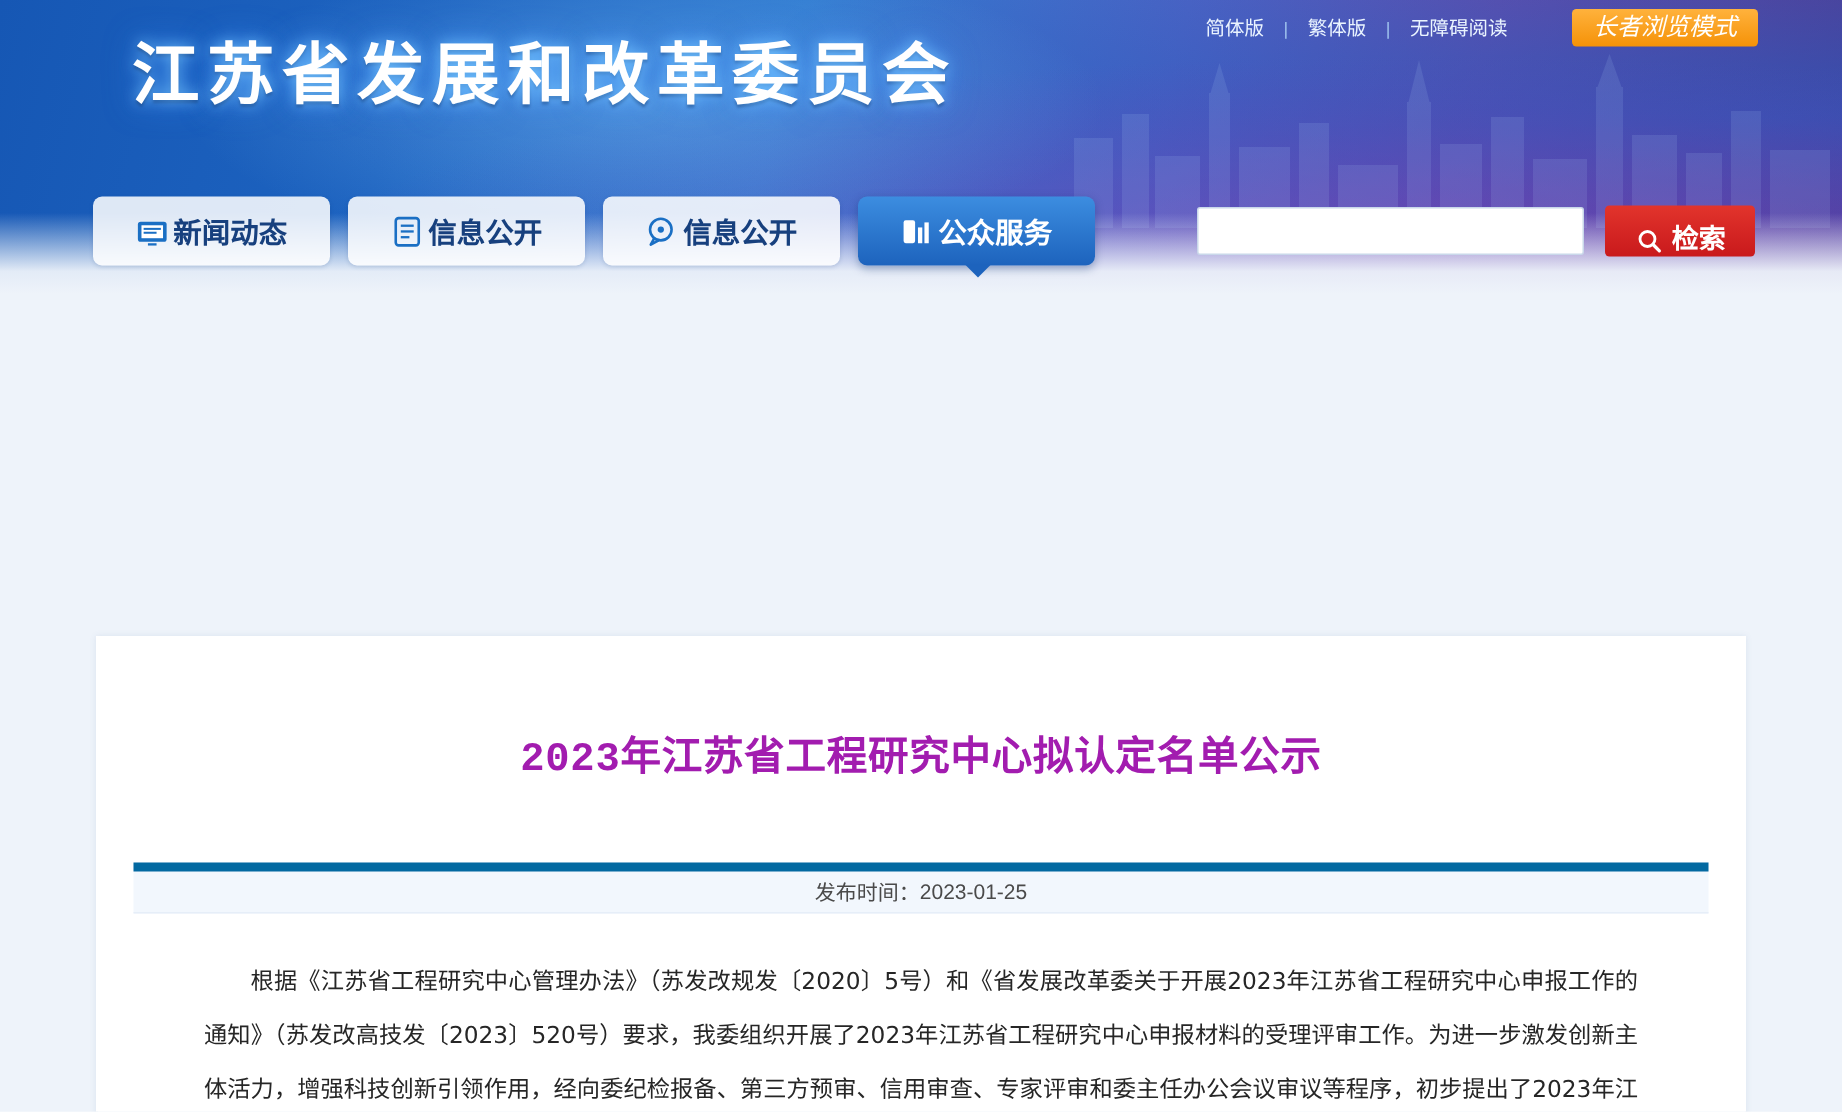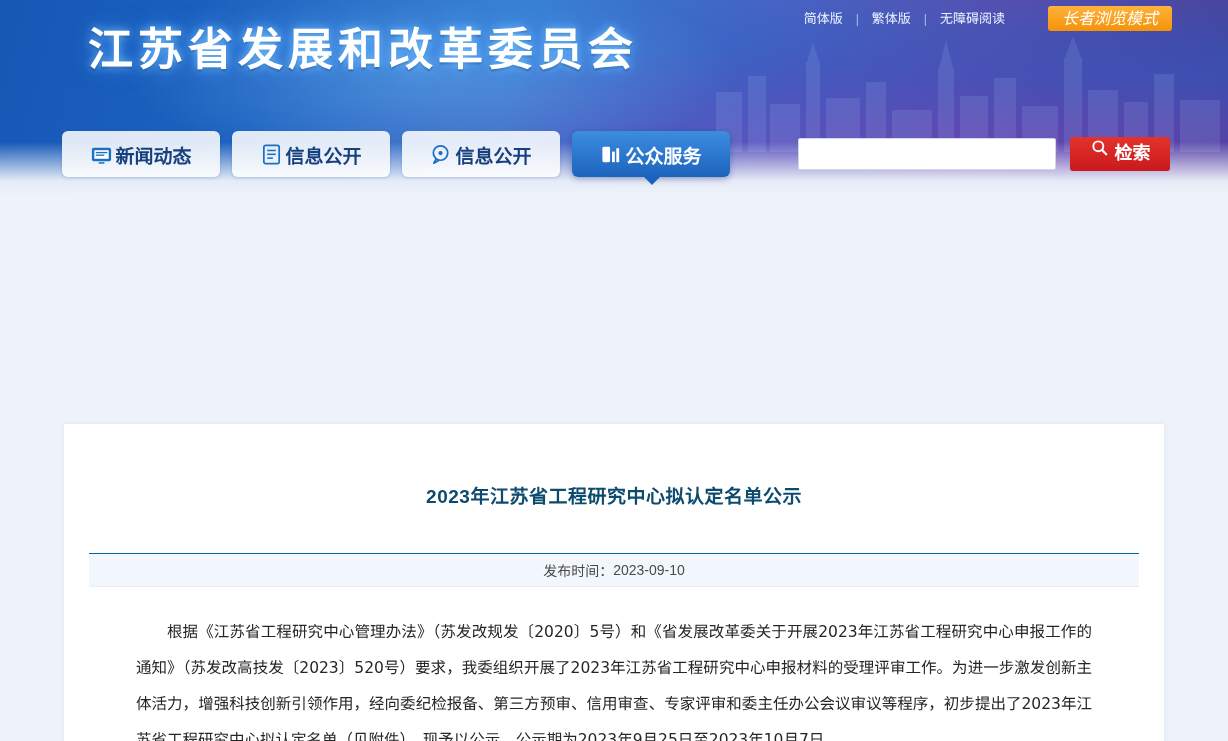--- a/index.html
+++ b/index.html
@@ -173,21 +173,21 @@
     margin-left: 14px;
     height: 34px;
     width: 100px;
     background: linear-gradient(to bottom, #e2342c, #c9191c);
     color: #fff;
     font-size: 18px;
     font-weight: bold;
     border: none;
     border-radius: 3px;
     display: flex;
-    align-items: flex-start;
+    align-items: flex-end;
     justify-content: center;
     gap: 6px;
     cursor: pointer;
   }
 
   
   .page {
     position: relative;
     width: 1228px;
     background: #eef3fa;
@@ -196,32 +196,33 @@
     position: absolute;
     left: 64px; top: 228px;
     width: 1100px;
     min-height: 513px;
     background: #ffffff;
     box-shadow: 0 0 4px rgba(90,120,160,.13);
     padding: 0 26px;
   }
   .article-title {
     text-align: center;
-    color: #0c4a6e;
-    font-size: 19px;
+    color: #a21caf;
+    font-size: 27px;
     font-weight: bold;
     letter-spacing: .5px;
     padding: 47px 20px 30px;
     line-height: 1.4;
+    font-family: Liberation Mono, monospace;
   }
   .meta-bar {
     margin: 0 -1px;
     height: 34px;
     background: #f2f7fd;
-    border-top: 1px solid #0369a1;
+    border-top: 6px solid #0369a1;
     border-bottom: 1px solid #e6eef8;
     display: flex;
     align-items: center;
     justify-content: center;
     color: #4a4a4a;
     font-size: 14px;
   }
   .body {
     padding: 28px 46px 10px 46px;
     color: #262626;
@@ -332,21 +333,21 @@
   <div class="banner-bottom-fade"></div>
 </div>
 
 <div class="page">
   <div class="card">
 
     <h1 class="article-title">2023年江苏省工程研究中心拟认定名单公示</h1>
 
     <div class="meta-bar">
       <span>发布时间：</span>
-      <span>2023-09-10</span>
+      <span>2023-01-25</span>
     </div>
 
     <div class="body">
       <p>根据《江苏省工程研究中心管理办法》（苏发改规发〔2020〕5号）和《省发展改革委关于开展2023年江苏省工程研究中心申报工作的通知》（苏发改高技发〔2023〕520号）要求，我委组织开展了2023年江苏省工程研究中心申报材料的受理评审工作。为进一步激发创新主体活力，增强科技创新引领作用，经向委纪检报备、第三方预审、信用审查、专家评审和委主任办公会议审议等程序，初步提出了2023年江苏省工程研究中心拟认定名单（见附件），现予以公示。公示期为2023年9月25日至2023年10月7日。</p>
 
     </div>
 
   </div>
 </div>
 

